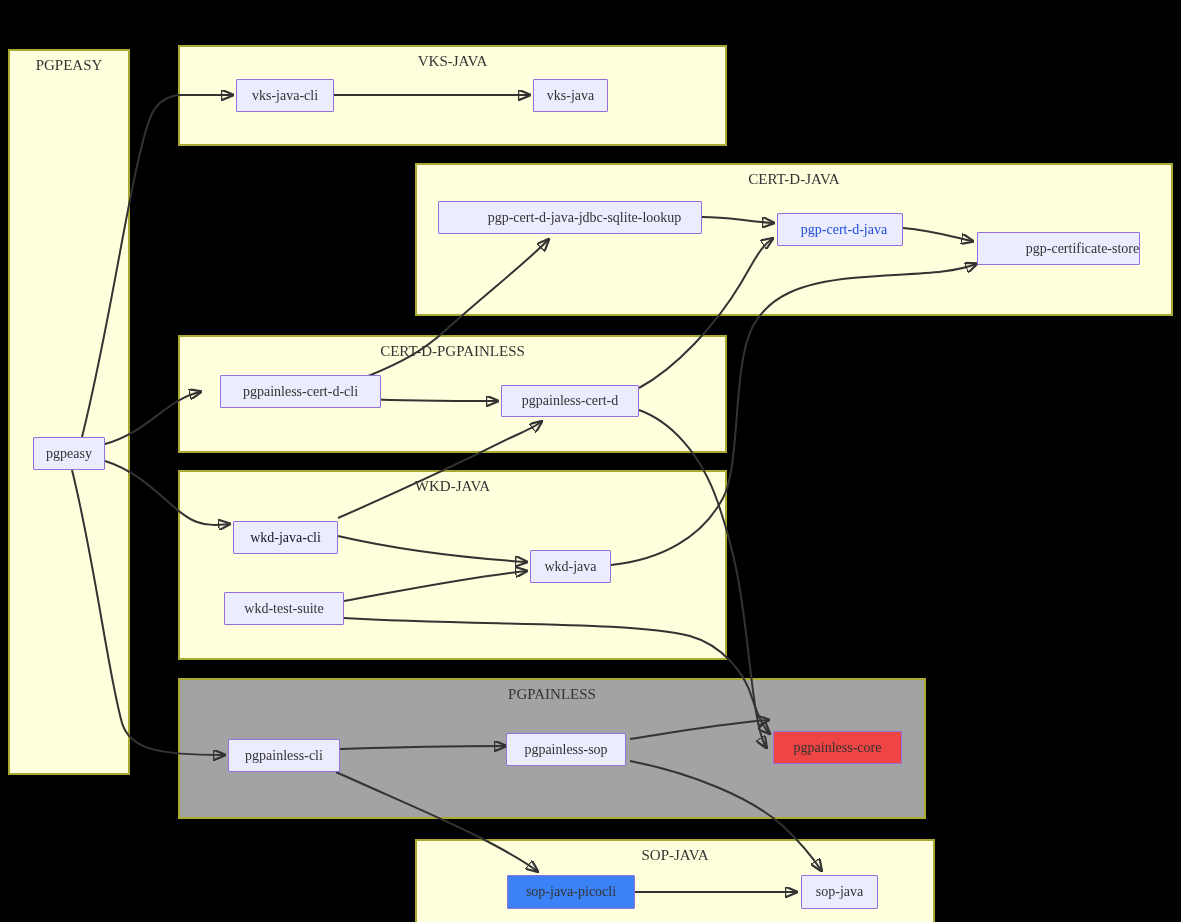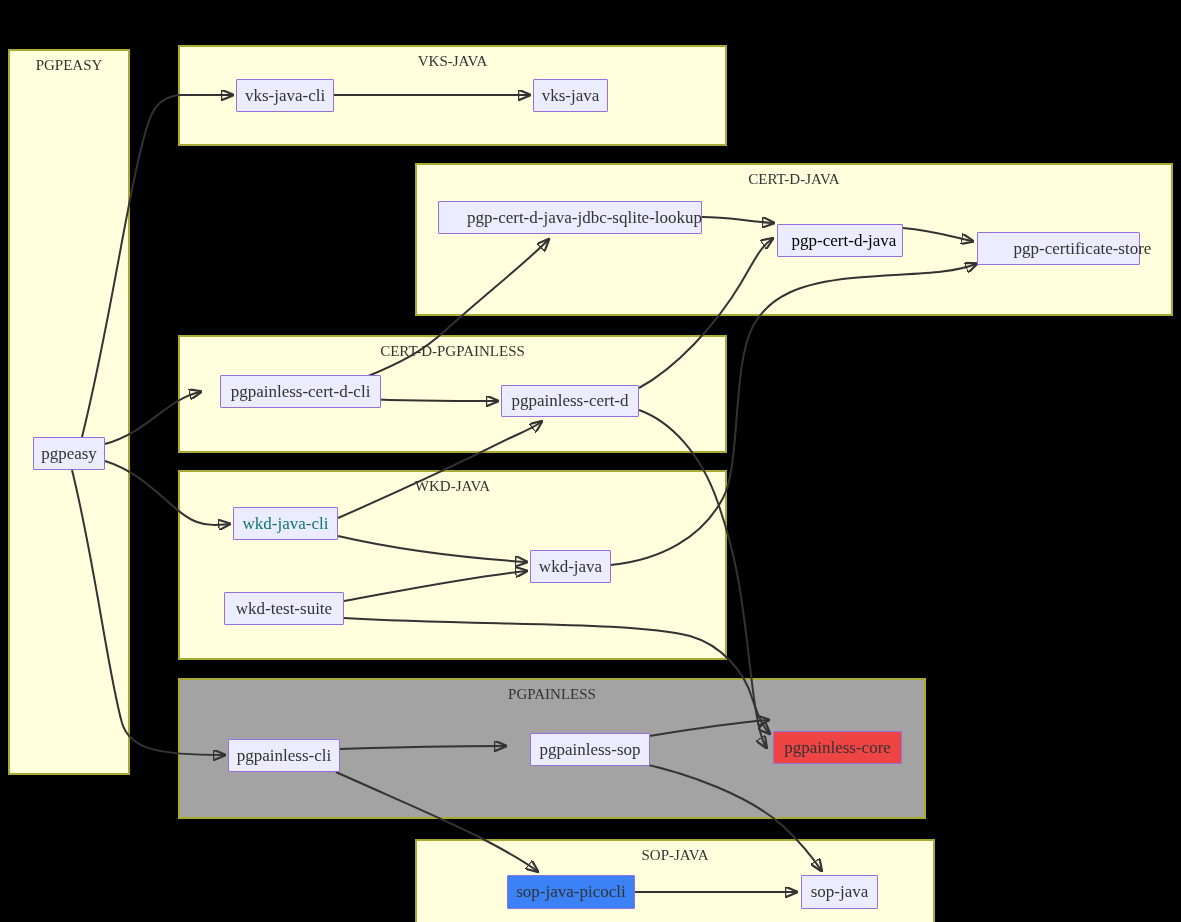--- a/index.html
+++ b/index.html
@@ -39,21 +39,21 @@
   }
   .node{
     position:absolute;
     box-sizing:border-box;
     border:1.5px solid #9370db;
     background:#ececff;
     color:#333333;
     display:flex;
     align-items:center;
     justify-content:center;
-    font-size:17px;
+    font-size:14px;
     white-space:nowrap;
     z-index:4;
     border-radius:1px;
   }
 </style>
 </head>
 <body>
 
 <div id="diagram" style="background: rgb(0, 0, 0);">
   <svg id="edge-layer" width="1181" height="922" viewBox="0 0 1181 922">
@@ -102,25 +102,25 @@
     <div class="cluster" style="left: 178px; top: 645px; width: 748px; height: 141px; background: #a3a3a3; border-color: rgb(170, 170, 51);">
       <div class="cluster-title" style="color: rgb(51, 51, 51);">PGPAINLESS</div>
     </div>
     <div class="cluster" style="left: 415px; top: 806px; width: 520px; height: 106px; background: rgb(255, 255, 222); border-color: rgb(170, 170, 51);">
       <div class="cluster-title" style="color: rgb(51, 51, 51);">SOP-JAVA</div>
     </div>
     <div class="node" style="left: 33px; top: 404px; width: 72px; height: 33px; background: rgb(236, 236, 255); border-color: rgb(147, 112, 219); color: rgb(51, 51, 51);">pgpeasy</div>
     <div class="node" style="left: 236px; top: 46px; width: 98px; height: 33px; background: rgb(236, 236, 255); border-color: rgb(147, 112, 219); color: rgb(51, 51, 51);">vks-java-cli</div>
     <div class="node" style="left: 533px; top: 46px; width: 75px; height: 33px; background: rgb(236, 236, 255); border-color: rgb(147, 112, 219); color: rgb(51, 51, 51);">vks-java</div>
     <div class="node" style="left: 438px; top: 168px; width: 264px; height: 33px; background: rgb(236, 236, 255); border-color: rgb(147, 112, 219); color: rgb(51, 51, 51); padding-left: 29px;">pgp-cert-d-java-jdbc-sqlite-lookup</div>
-    <div class="node" style="left: 777px; top: 191px; width: 126px; height: 33px; background: rgb(236, 236, 255); border-color: rgb(147, 112, 219); color: #000000; padding-left: 8px;">pgp-cert-d-java</div>
+    <div class="node" style="left: 777px; top: 180px; width: 126px; height: 33px; background: rgb(236, 236, 255); border-color: rgb(147, 112, 219); color: #1d4ed8; padding-left: 8px;">pgp-cert-d-java</div>
     <div class="node" style="left: 977px; top: 199px; width: 163px; height: 33px; background: rgb(236, 236, 255); border-color: rgb(147, 112, 219); color: rgb(51, 51, 51); padding-left: 48px;">pgp-certificate-store</div>
     <div class="node" style="left: 220px; top: 342px; width: 161px; height: 33px; background: rgb(236, 236, 255); border-color: rgb(147, 112, 219); color: rgb(51, 51, 51);">pgpainless-cert-d-cli</div>
     <div class="node" style="left: 501px; top: 352px; width: 138px; height: 32px; background: rgb(236, 236, 255); border-color: rgb(147, 112, 219); color: rgb(51, 51, 51);">pgpainless-cert-d</div>
-    <div class="node" style="left: 233px; top: 474px; width: 105px; height: 33px; background: rgb(236, 236, 255); border-color: rgb(147, 112, 219); color: #0f766e;">wkd-java-cli</div>
+    <div class="node" style="left: 233px; top: 488px; width: 105px; height: 33px; background: rgb(236, 236, 255); border-color: rgb(147, 112, 219); color: #0f172a;">wkd-java-cli</div>
     <div class="node" style="left: 530px; top: 517px; width: 81px; height: 33px; background: rgb(236, 236, 255); border-color: rgb(147, 112, 219); color: rgb(51, 51, 51);">wkd-java</div>
     <div class="node" style="left: 224px; top: 559px; width: 120px; height: 33px; background: rgb(236, 236, 255); border-color: rgb(147, 112, 219); color: rgb(51, 51, 51);">wkd-test-suite</div>
     <div class="node" style="left: 228px; top: 706px; width: 112px; height: 33px; background: rgb(236, 236, 255); border-color: rgb(147, 112, 219); color: rgb(51, 51, 51);">pgpainless-cli</div>
-    <div class="node" style="left: 530px; top: 700px; width: 120px; height: 33px; background: rgb(236, 236, 255); border-color: rgb(147, 112, 219); color: rgb(51, 51, 51);">pgpainless-sop</div>
+    <div class="node" style="left: 506px; top: 700px; width: 120px; height: 33px; background: rgb(236, 236, 255); border-color: rgb(147, 112, 219); color: rgb(51, 51, 51);">pgpainless-sop</div>
     <div class="node" style="left: 773px; top: 698px; width: 129px; height: 33px; background: #ef4444; border-color: rgb(147, 112, 219); color: rgb(51, 51, 51);">pgpainless-core</div>
     <div class="node" style="left: 507px; top: 842px; width: 128px; height: 34px; background: #3b82f6; border-color: rgb(147, 112, 219); color: rgb(51, 51, 51);">sop-java-picocli</div>
     <div class="node" style="left: 801px; top: 842px; width: 77px; height: 34px; background: rgb(236, 236, 255); border-color: rgb(147, 112, 219); color: rgb(51, 51, 51);">sop-java</div>
   </div>
 
 </body></html>

